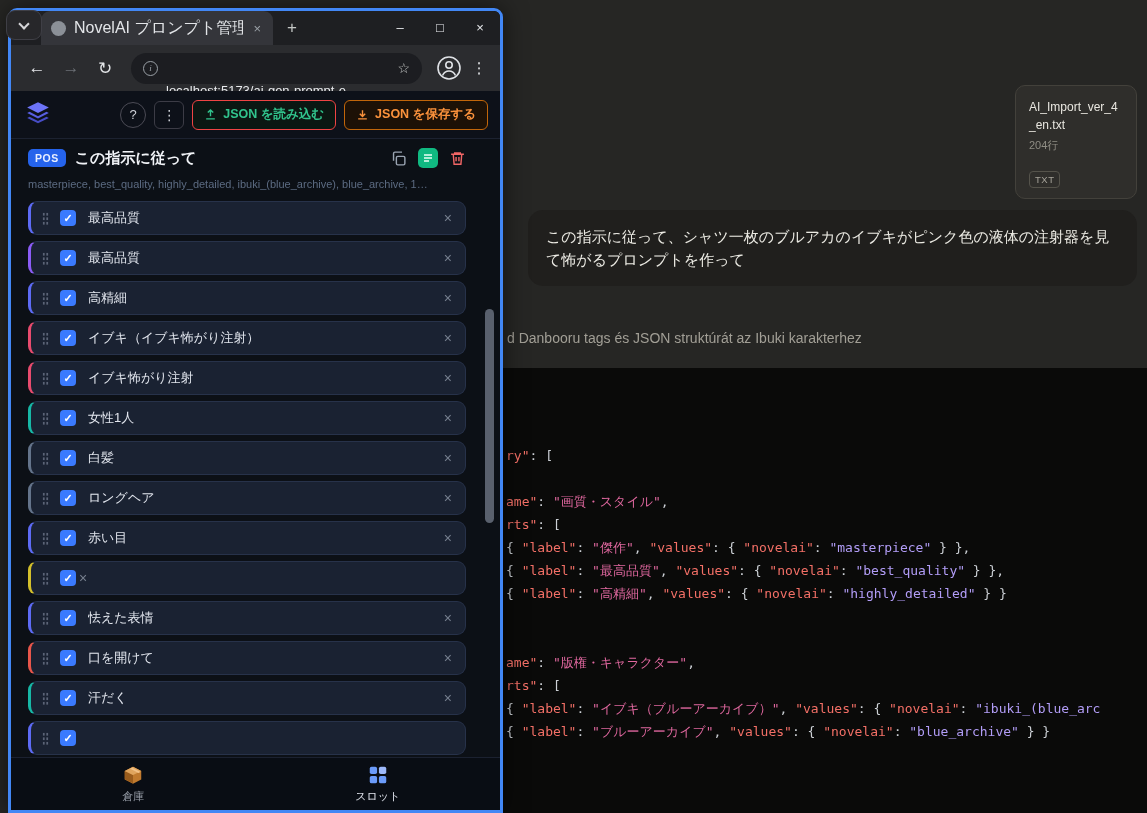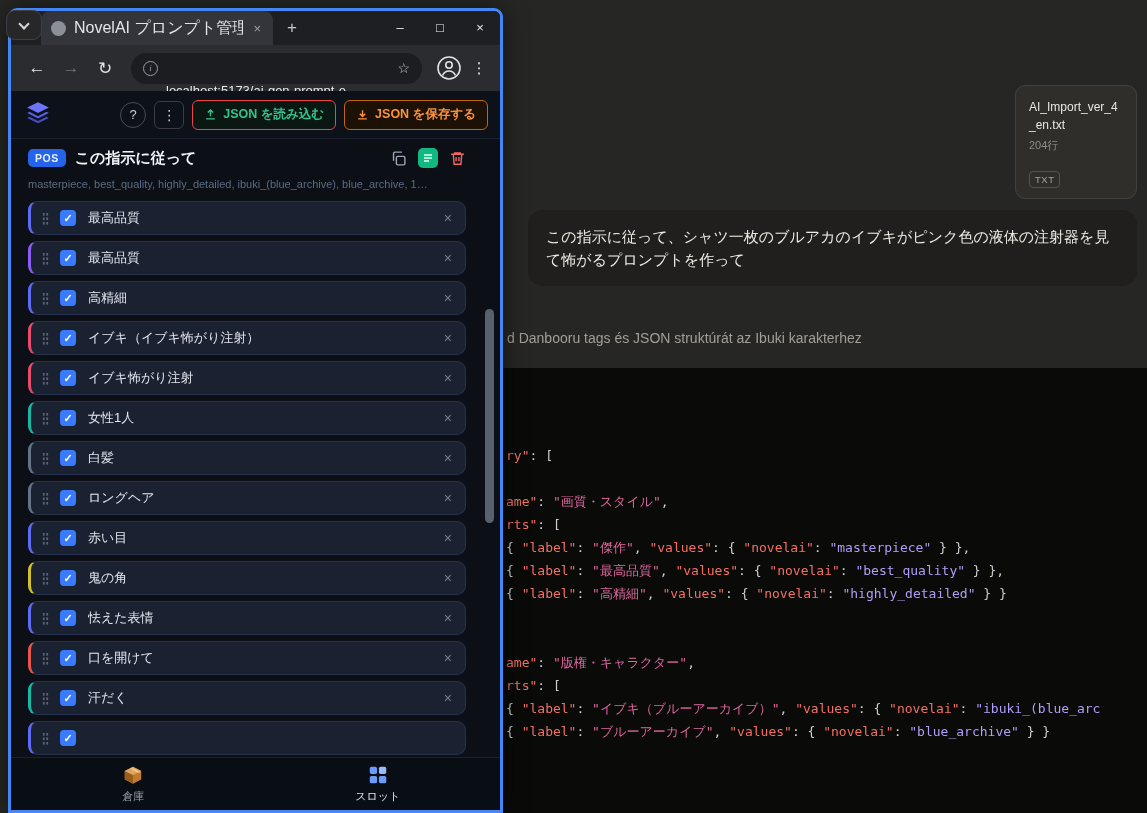--- a/index.html
+++ b/index.html
@@ -336,21 +336,20 @@
         </div>
         <div class="tag-item" style="border-left-color: rgb(93, 107, 245);">
           <span class="grip"></span>
           <span class="cbx">✓</span>
           <span class="tag-label">赤い目</span>
           <span class="tag-x">×</span>
         </div>
         <div class="tag-item" style="border-left-color: rgb(212, 192, 43);">
           <span class="grip"></span>
           <span class="cbx">✓</span>
-          <span class="tag-label">鬼の角</span>
           <span class="tag-x">×</span>
         </div>
         <div class="tag-item" style="border-left-color: rgb(93, 107, 245);">
           <span class="grip"></span>
           <span class="cbx">✓</span>
           <span class="tag-label">怯えた表情</span>
           <span class="tag-x">×</span>
         </div>
         <div class="tag-item" style="border-left-color: rgb(232, 86, 75);">
           <span class="grip"></span>

